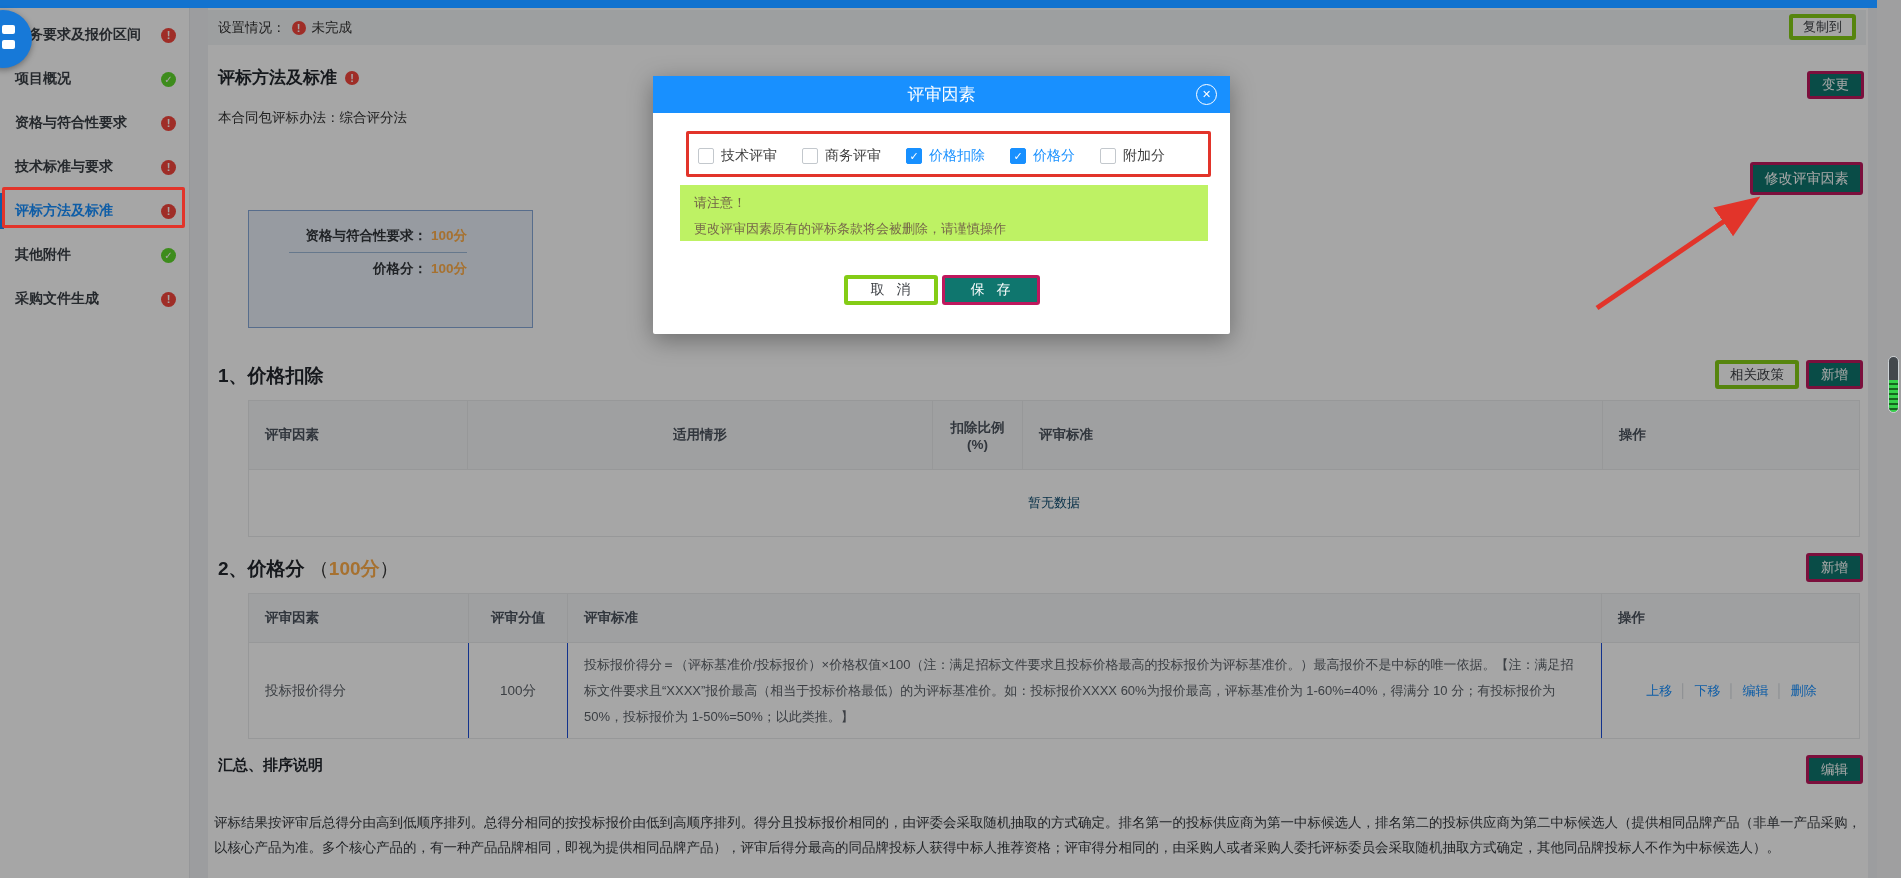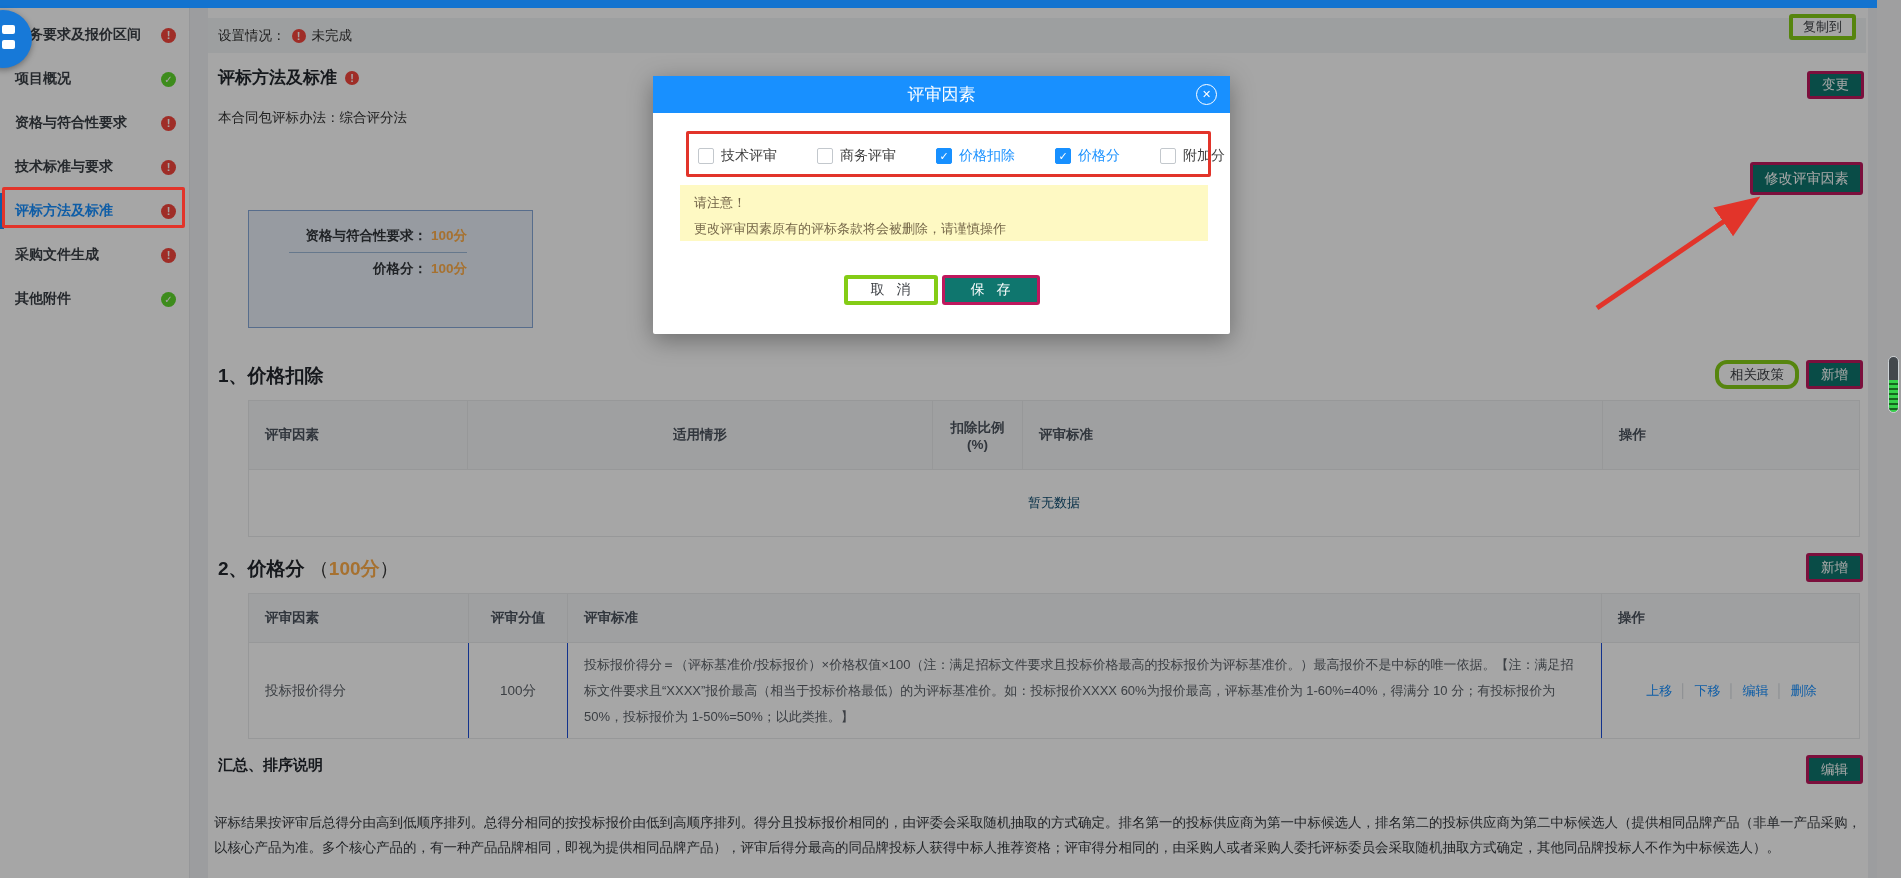--- a/index.html
+++ b/index.html
@@ -29,21 +29,21 @@
   .dot { display:inline-block; width:15px; height:15px; border-radius:50%; text-align:center;
     line-height:15px; font-size:11px; font-weight:700; color:#fff; }
   .dot.error { background:#f5453c; }
   .dot.error::after { content:"!"; }
   .dot.ok { background:#5fd72c; }
   .dot.ok::after { content:"✓"; font-size:10px; }
   .dot.sm { width:14px; height:14px; line-height:14px; }
 
   
   .main-card { position:absolute; left:208px; top:8px; width:1660px; height:870px; background:#fff; z-index:1; }
-  .info-bar { position:absolute; left:0; top:10px; width:1658px; height:35px; background:#f2f4f6;
+  .info-bar { position:absolute; left:0; top:2px; width:1658px; height:35px; background:#f2f4f6;
     display:flex; align-items:center; padding-left:10px; font-size:13.5px; color:#333; }
   .info-bar .dot { margin:0 6px; }
   .btn { display:inline-flex; align-items:center; justify-content:center; border-radius:3px;
     font-size:13px; cursor:pointer; white-space:nowrap; }
   .btn-default { background:#fff; border:4px solid #84cc16; color:#3c3f44; }
   .btn-primary { background:#0f766e; border:3px solid #be185d; color:#fff; }
   .copy-btn { position:absolute; left:1581px; top:6px; width:67px; height:26px; }
 
   .page-title { position:absolute; left:10px; top:58px; font-size:17px; font-weight:700; color:#23272d;
     display:flex; align-items:center; gap:8px; }
@@ -101,29 +101,29 @@
   .scroll-capsule .cap-stripes { height:58%;
     background:repeating-linear-gradient(180deg,#35d04a 0 3px,#15641f 3px 5px); }
 
   
   .modal { position:absolute; left:653px; top:76px; width:577px; height:258px; background:#fff;
     z-index:80; border-radius:2px; box-shadow:0 6px 24px rgba(0,0,0,.35); }
   .modal-head { height:37px; background:#1890ff; display:flex; align-items:center; justify-content:center;
     position:relative; color:#fff; font-size:17px; font-weight:400; }
   .modal-close { position:absolute; right:13px; top:8px; width:21px; height:21px; border:1.5px solid #fff;
     border-radius:50%; color:#fff; font-size:11px; line-height:18px; text-align:center; cursor:pointer; }
-  .cb-row { position:absolute; left:45px; top:62px; height:36px; display:flex; align-items:center; gap:40px; }
+  .cb-row { position:absolute; left:45px; top:62px; height:36px; display:flex; align-items:center; gap:25px; }
   .cb-item { display:flex; align-items:center; gap:7px; cursor:pointer; }
   .cb-box { width:16px; height:16px; border:1px solid #c3c8cd; border-radius:2px; background:#fff;
     display:flex; align-items:center; justify-content:center; }
   .cb-item .cb-label { font-size:14px; color:#3f3f3f; }
   .cb-item.checked .cb-box { background:#1890ff; border-color:#1890ff; }
   .cb-item.checked .cb-box::after { content:"✓"; color:#fff; font-size:11px; font-weight:700; }
   .cb-item.checked .cb-label { color:#1890ff; }
-  .modal-warning { position:absolute; left:27px; top:109px; width:528px; height:56px; background:#fef9c3;
+  .modal-warning { position:absolute; left:27px; top:109px; width:528px; height:56px; background:#bef264;
     padding:9px 14px; }
   .modal-warning .w-title { font-size:13px; color:#6f6146; margin-bottom:8px; }
   .modal-warning .w-text { font-size:13px; color:#76684a; }
   .modal-btns { position:absolute; left:0; top:199px; width:100%; display:flex; justify-content:center; gap:4px; }
   .modal-btns .btn { height:30px; font-size:14px; letter-spacing:4px; padding-left:4px; }
   .cancel-btn { width:94px; }
   .save-btn { width:98px; }
 
   
   .anno { position:absolute; border:3px solid #e2342a; border-radius:2px; z-index:100; pointer-events:none; }
@@ -151,26 +151,26 @@
     </div>
     <div class="side-item">
       <span>技术标准与要求</span>
       <span class="dot error"></span>
     </div>
     <div class="side-item active">
       <span>评标方法及标准</span>
       <span class="dot error"></span>
     </div>
     <div class="side-item">
-      <span>采购文件生成</span>
-      <span class="dot error"></span>
-    </div>
-    <div class="side-item">
       <span>其他附件</span>
       <span class="dot ok"></span>
+    </div>
+    <div class="side-item">
+      <span>采购文件生成</span>
+      <span class="dot error"></span>
     </div>
   </div>
 
   <div class="main-card">
 
     <div class="info-bar">
       <span>设置情况：</span>
       <span class="dot sm error"></span>
       <span>未完成</span>
     </div>
@@ -190,21 +190,21 @@
       <div class="score-row">
         <span>资格与符合性要求：</span><span class="val">100分</span>
       </div>
       <div class="score-div"></div>
       <div class="score-row">
         <span>价格分：</span><span class="val">100分</span>
       </div>
     </div>
 
     <div class="sec-title" style="left:10px; top:355px;">1、价格扣除</div>
-    <div class="btn btn-default policy-btn" style="left:1507px; top:352px;border-radius:12px;">相关政策</div>
+    <div class="btn btn-default policy-btn" style="left:1507px; top:352px;">相关政策</div>
     <div class="btn btn-primary add-btn" style="left:1598px; top:352px;">新增</div>
 
     <div class="tbl t1" style="top:392px;">
       <div class="thead">
         <div>评审因素</div>
         <div class="center">适用情形</div>
         <div class="center">扣除比例
 (%)</div>
         <div>评审标准</div>
         <div>操作</div>

